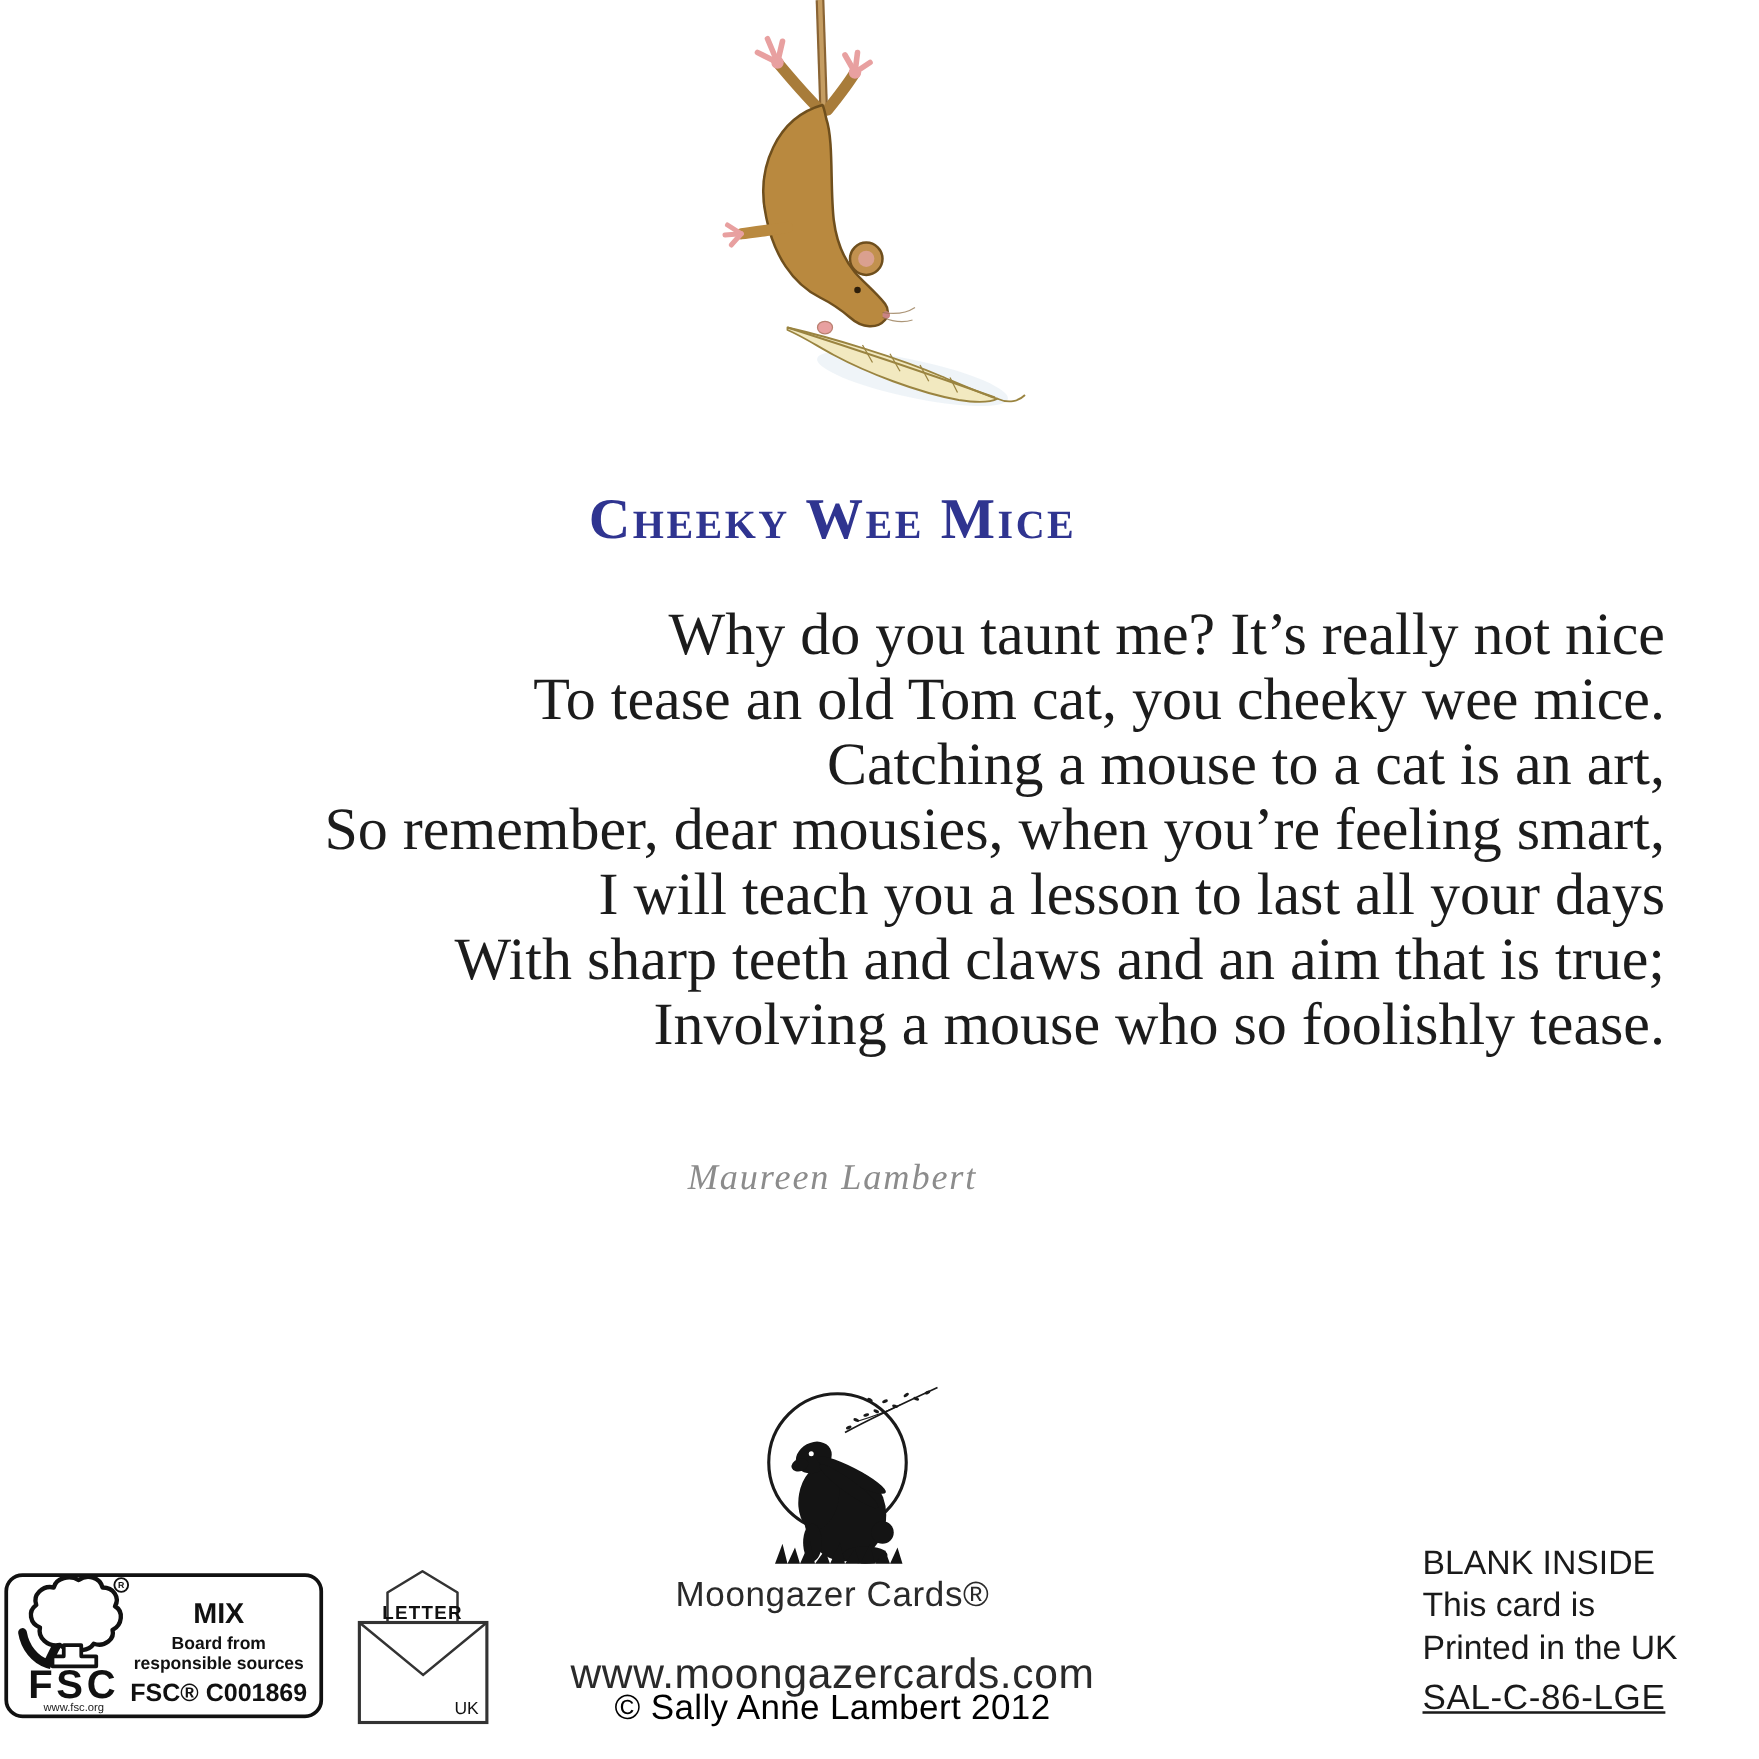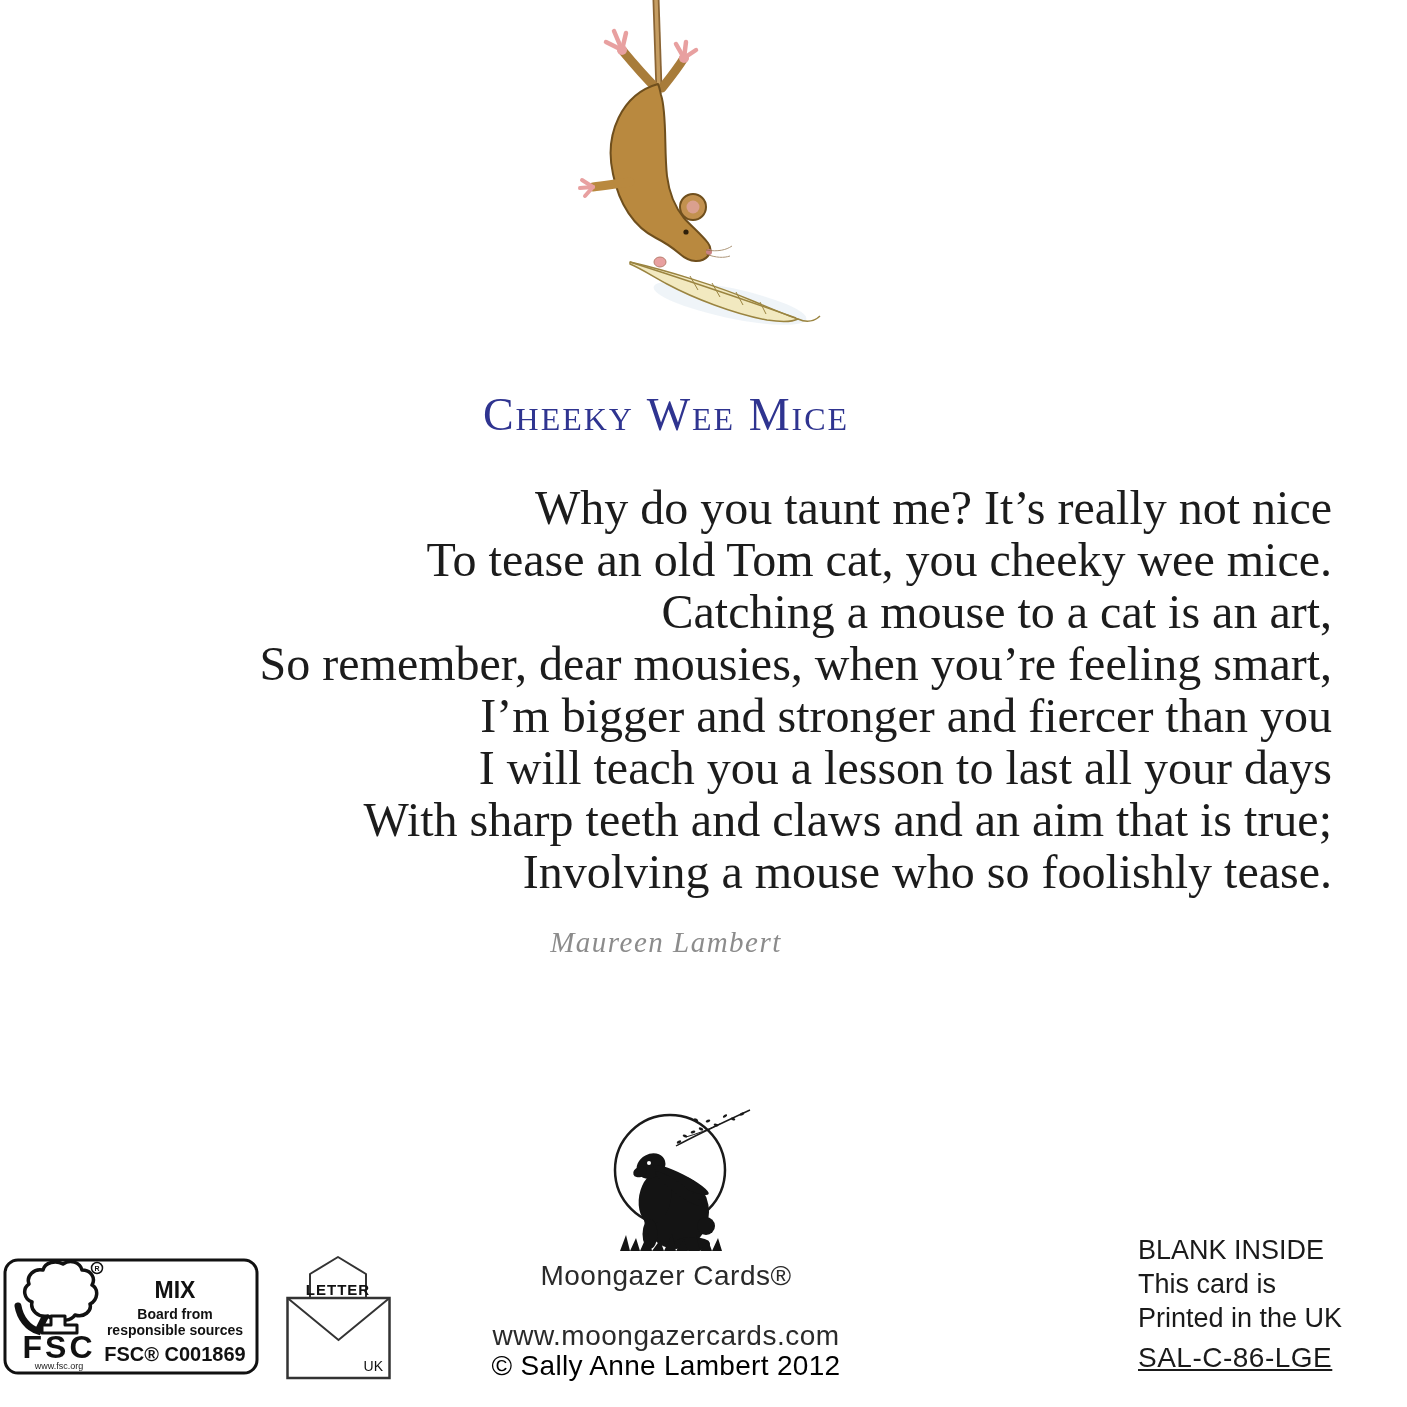--- a/index.html
+++ b/index.html
@@ -7,21 +7,21 @@
     width:1407px;height:1407px;position:relative;overflow:hidden;
     background:#ffffff;font-family:"Liberation Sans",sans-serif;
     color:var(--c-body-text,#1c1c1c);
   }
   .abs{position:absolute;}
   .centered-col{left:0;width:1332px;text-align:center;}
   .card-title{
     top:388px;
     font-family:"Liberation Serif",serif;
     font-variant:small-caps;
-    font-weight:normal;
+    font-weight:bold;
     font-size:46px;
     letter-spacing:2px;
     color:var(--c-title,#2f3490);
   }
   .poem{
     top:482px;
     font-family:"Liberation Serif",serif;
     font-size:48px;
     line-height:52px;
     color:var(--c-body-text,#1c1c1c);
@@ -29,21 +29,21 @@
   }
   .poem-author{
     top:926px;
     font-family:"Liberation Serif",serif;
     font-style:italic;
     font-size:29px;
     letter-spacing:1.5px;
     color:var(--c-author-text,#8c8c8c);
   }
   .pub-name{top:1260px;font-size:28px;letter-spacing:.5px;color:#2a2a2a;}
-  .pub-web{top:1320px;font-size:28px;letter-spacing:.5px;color:#2a2a2a;}
+  .pub-web{top:1320px;font-size:34px;letter-spacing:.5px;color:#2a2a2a;}
   .pub-copy{top:1350px;font-size:28px;letter-spacing:.3px;color:#000000;}
   .info-block{
     left:1138px;top:1233px;width:270px;
     font-size:27px;line-height:34px;color:#1a1a1a;text-align:left;
   }
   .info-code{margin-top:6px;font-size:28px;letter-spacing:.5px;text-decoration:underline;}
   svg text{font-family:"Liberation Sans",sans-serif;}
 </style>
 </head>
 <body>
@@ -116,21 +116,20 @@
   <ellipse cx="100" cy="262" rx="6" ry="5" fill="#e8a0a0" stroke="#b97f6f" stroke-width="1"></ellipse>
 </svg>
 
 <div class="abs centered-col card-title">Cheeky Wee Mice</div>
 
 <div class="abs centered-col poem">
   <div class="poem-line">Why do you taunt me? It’s really not nice</div>
   <div class="poem-line">To tease an old Tom cat, you cheeky wee mice.</div>
   <div class="poem-line">Catching a mouse to a cat is an art,</div>
   <div class="poem-line">So remember, dear mousies, when you’re feeling smart,</div>
-  <div class="poem-line">I’m bigger and stronger and fiercer than you</div>
   <div class="poem-line">I will teach you a lesson to last all your days</div>
   <div class="poem-line">With sharp teeth and claws and an aim that is true;</div>
   <div class="poem-line">Involving a mouse who so foolishly tease.</div>
 </div>
 
 <div class="abs centered-col poem-author">Maureen Lambert</div>
 
 <svg class="abs" style="left:3px;top:1258px;" width="256" height="117" viewBox="0 0 256 117">
   <rect x="2" y="2" width="252" height="113" rx="13" fill="#ffffff" stroke="#111111" stroke-width="3"></rect>
 

